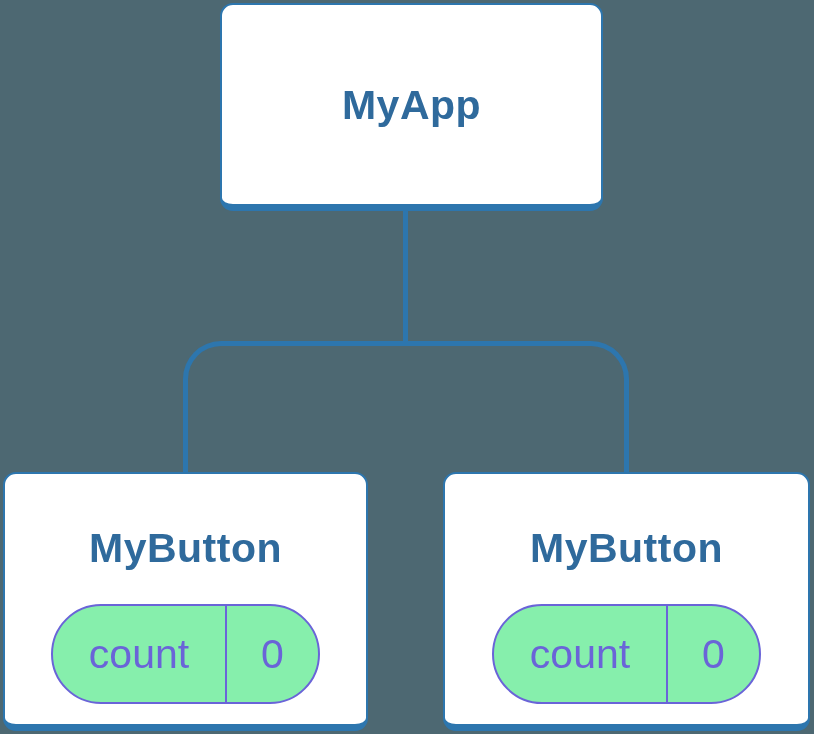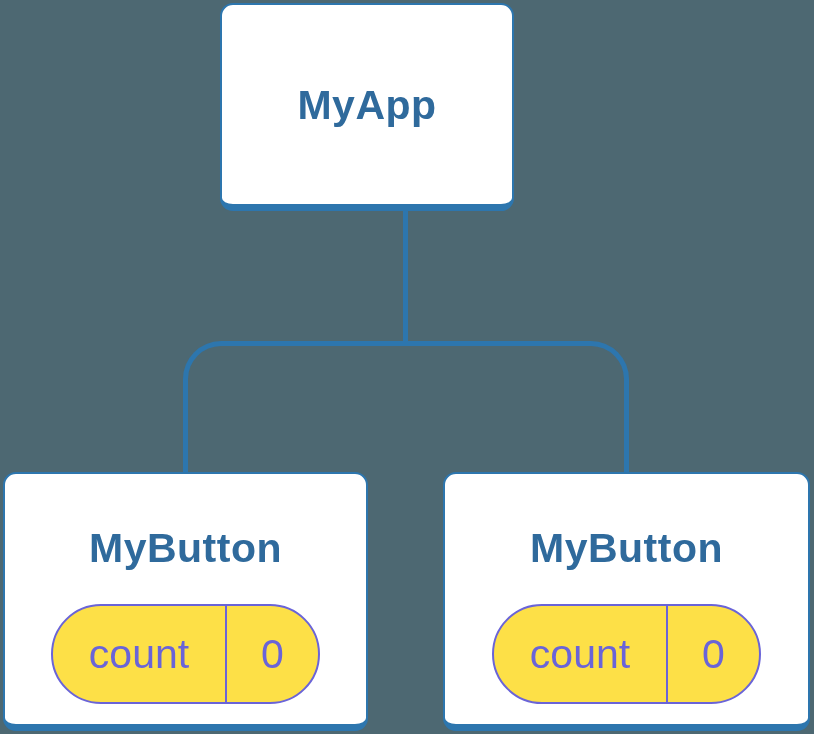--- a/index.html
+++ b/index.html
@@ -23,21 +23,21 @@
     border: 2.5px solid #2D76AE;
     border-bottom-width: 7px;
     border-radius: 13px;
     display: flex;
     flex-direction: column;
     align-items: center;
   }
   .card-root {
     left: 220px;
     top: 3px;
-    width: 294px;
+    width: 383px;
     height: 208px;
     justify-content: center;
   }
   .card-child {
     top: 472px;
     width: 365px;
     height: 259px;
     padding-top: 44px;
   }
   .card-child-left  { left: 3px; }
@@ -73,21 +73,21 @@
     border-radius: 38px 38px 0 0;
   }
 
   
   .pill {
     box-sizing: border-box;
     margin-top: 26px;
     height: 100px;
     display: flex;
     align-items: stretch;
-    background: #fde047;
+    background: #86efac;
     border: 2px solid #6A64D8;
     border-radius: 52px;
     overflow: hidden;
   }
   .pill-key {
     width: 172px;
     display: flex;
     align-items: center;
     justify-content: center;
     border-right: 2px solid #6A64D8;

